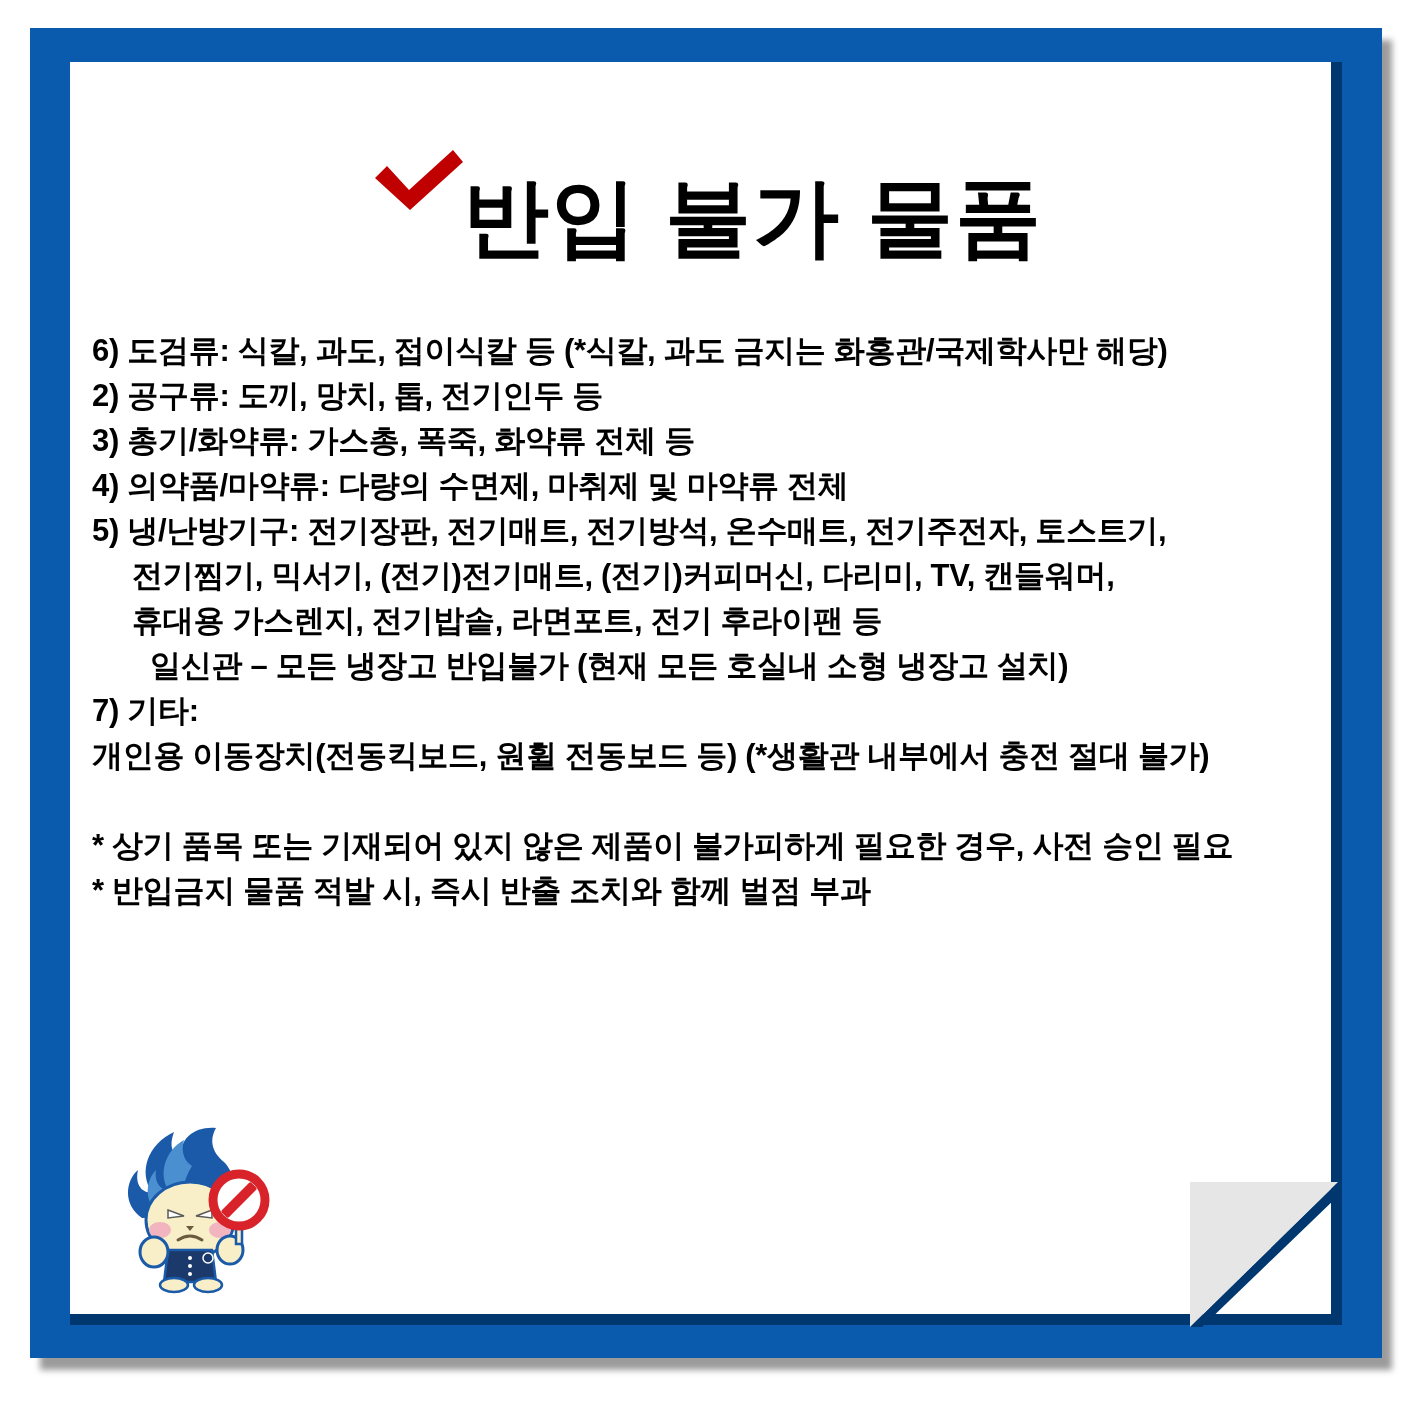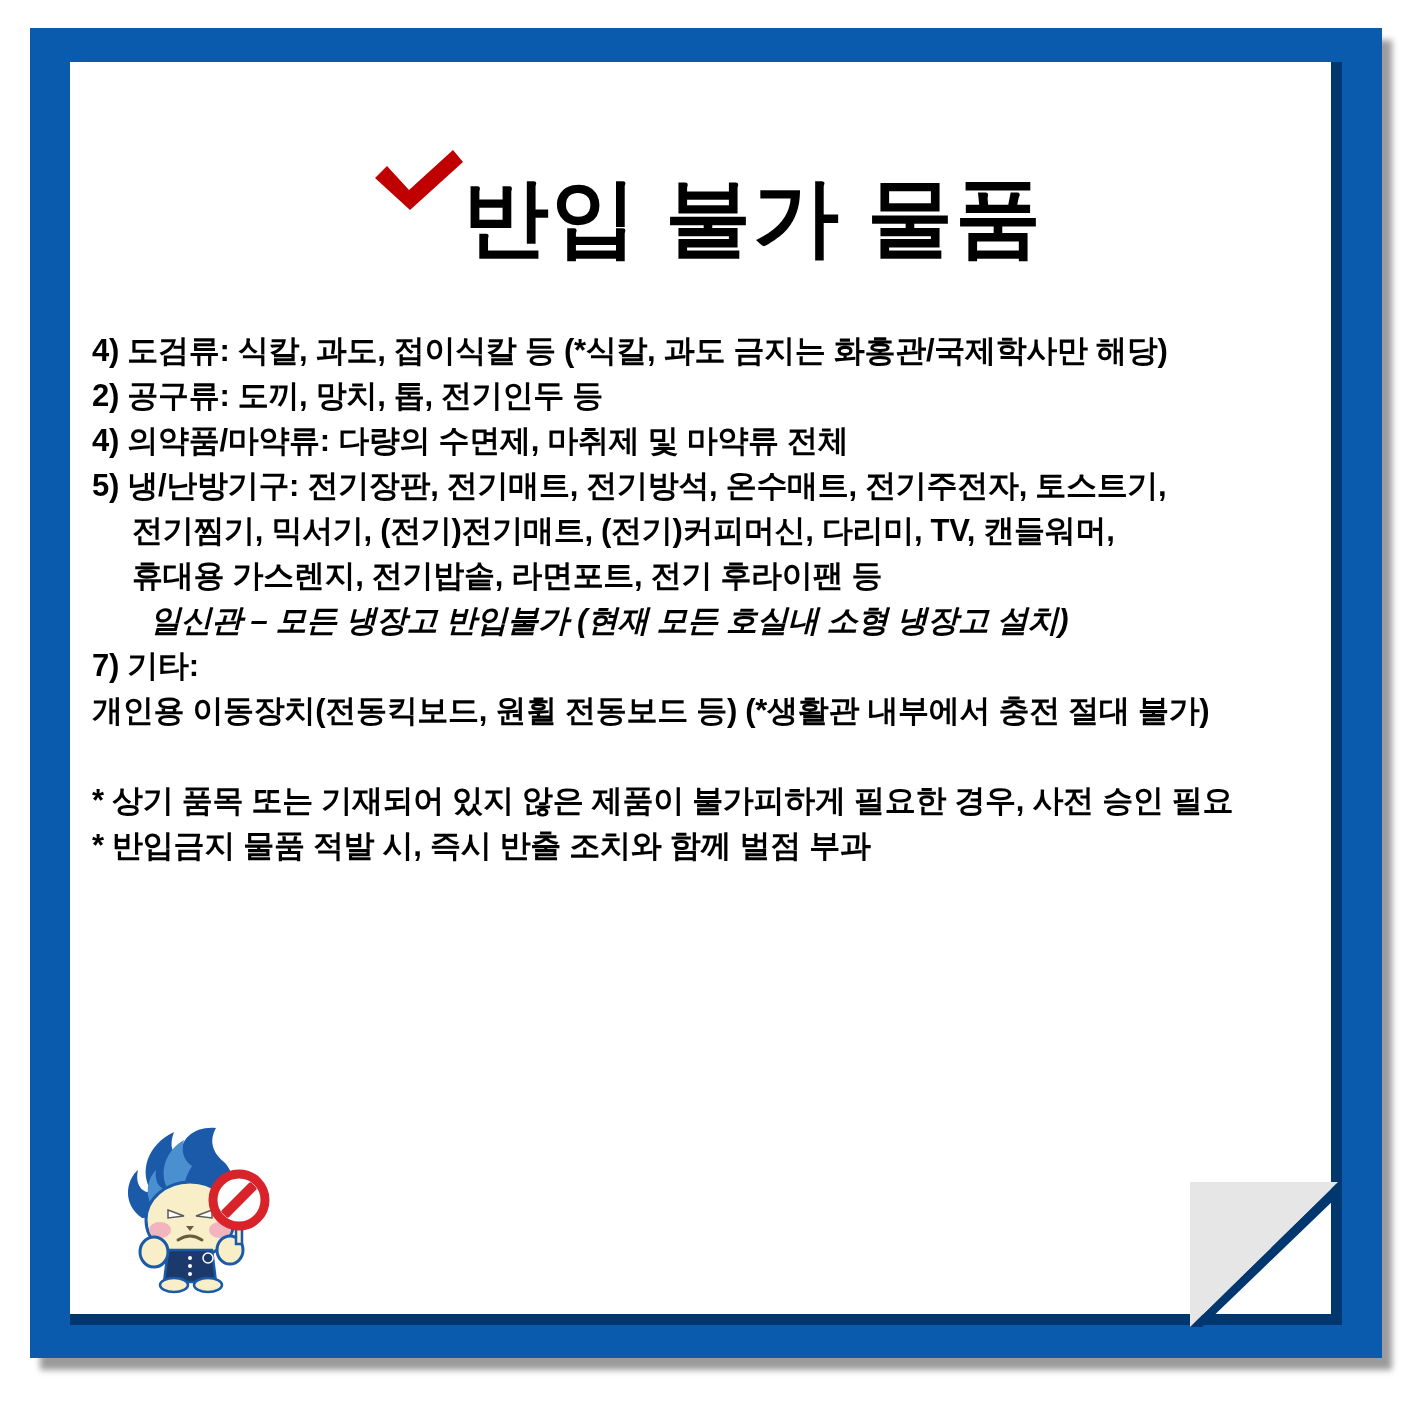--- a/index.html
+++ b/index.html
@@ -114,21 +114,21 @@
     width: 1240px;
     font-size: 31px;
     font-weight: 700;
     color: #000000;
     line-height: 45px;
     letter-spacing: -0.3px;
   }
   .line { white-space: nowrap; }
   .ind-0 { padding-left: 0; }
   .ind-1 { padding-left: 40px; }
-  .ind-2 { padding-left: 58px; font-style: italic; }
+  .ind-2 { padding-left: 58px; }
   .ind-3 { padding-left: 74px; }
   .spacer { height: 45px; }
 
   
   .mascot {
     position: absolute;
     left: 112px;
     top: 1122px;
     width: 180px;
     height: 180px;
@@ -152,22 +152,23 @@
 
   <div class="header">
     <svg class="check-icon" width="100" height="72" viewBox="0 0 100 72">
       <path d="M6 30 L18 18 L40 42 L84 2 L94 14 L41 62 Z" fill="#c00000"></path>
     </svg>
     <div class="title">반입 불가 물품</div>
   </div>
 
   <div class="body-text">
 
-    <div class="line ind-0">4) 도검류: 식칼, 과도, 접이식칼 등 (*식칼, 과도 금지는 화홍관/국제학사만 해당)</div>
+    <div class="line ind-0">6) 도검류: 식칼, 과도, 접이식칼 등 (*식칼, 과도 금지는 화홍관/국제학사만 해당)</div>
     <div class="line ind-0">2) 공구류: 도끼, 망치, 톱, 전기인두 등</div>
+    <div class="line ind-0">3) 총기/화약류: 가스총, 폭죽, 화약류 전체 등</div>
     <div class="line ind-0">4) 의약품/마약류: 다량의 수면제, 마취제 및 마약류 전체</div>
     <div class="line ind-0">5) 냉/난방기구: 전기장판, 전기매트, 전기방석, 온수매트, 전기주전자, 토스트기,</div>
     <div class="line ind-1">전기찜기, 믹서기, (전기)전기매트, (전기)커피머신, 다리미, TV, 캔들워머,</div>
     <div class="line ind-1">휴대용 가스렌지, 전기밥솥, 라면포트, 전기 후라이팬 등</div>
     <div class="line ind-2">일신관 – 모든 냉장고 반입불가 (현재 모든 호실내 소형 냉장고 설치)</div>
     <div class="line ind-0">7) 기타:</div>
     <div class="line ind-0">개인용 이동장치(전동킥보드, 원휠 전동보드 등) (*생활관 내부에서 충전 절대 불가)</div>
 
     <div class="spacer"></div>
 

